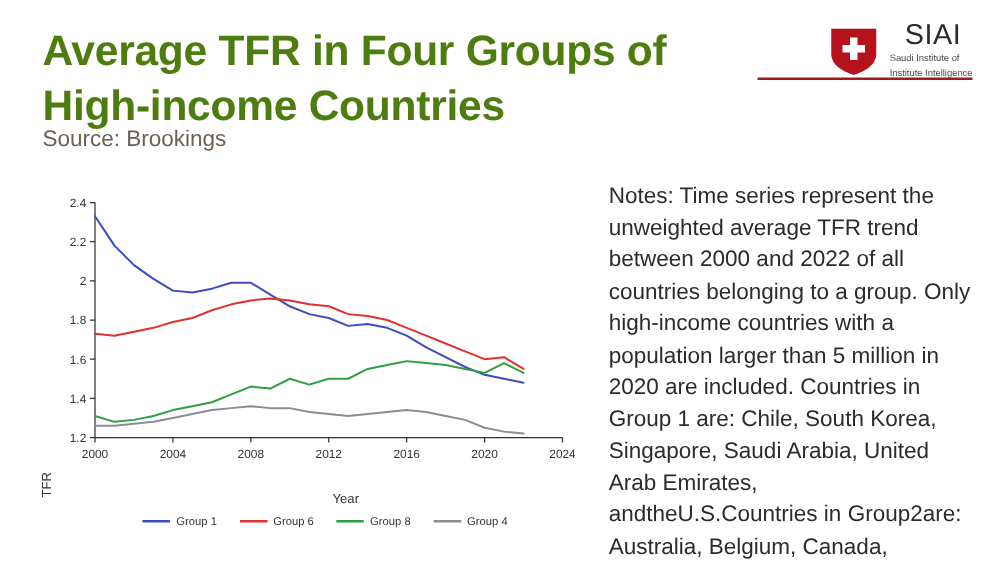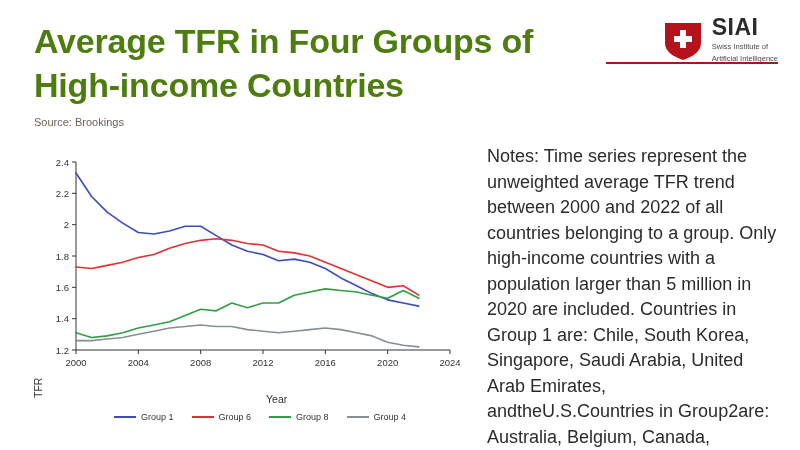--- a/index.html
+++ b/index.html
@@ -26,22 +26,22 @@
     width: 520px;
     font-size: 34px;
     font-weight: bold;
     color: #4d7c0f;
     line-height: 1.28;
     letter-spacing: -0.2px;
   }
   .source {
     position: absolute;
     left: 34px;
-    top: 116px;
-    font-size: 11px;
+    top: 101px;
+    font-size: 18px;
     color: #6d6154;
   }
   .logo {
     position: absolute;
     right: 22px;
     top: 16px;
     display: flex;
     align-items: center;
     gap: 8px;
   }
@@ -50,24 +50,25 @@
     height: 42px;
     position: relative;
   }
   .logo-text {
     display: flex;
     flex-direction: column;
     justify-content: center;
   }
   .logo-name {
     font-size: 23px;
-    font-weight: bold;
+    font-weight: normal;
     color: #2b2b2b;
     letter-spacing: 0.5px;
     line-height: 1;
+    margin-left: 12px;
   }
   .logo-sub {
     font-size: 7.5px;
     color: #4a4a4a;
     line-height: 1.25;
     margin-top: 3px;
   }
   .logo-rule {
     position: absolute;
     right: 22px;
@@ -153,22 +154,22 @@
   <div class="logo">
     <div class="logo-shield">
       <svg width="42" height="42" viewBox="0 0 42 42">
         <path d="M3 4 H39 V24 C39 33 30 38 21 41 C12 38 3 33 3 24 Z" fill="#b5121b"></path>
         <rect x="18" y="11" width="6" height="18" fill="#ffffff"></rect>
         <rect x="12" y="17" width="18" height="6" fill="#ffffff"></rect>
       </svg>
     </div>
     <div class="logo-text">
       <div class="logo-name">SIAI</div>
-      <div class="logo-sub">Swiss Institute of</div>
-      <div class="logo-sub">Artificial Intelligence</div>
+      <div class="logo-sub">Saudi Institute of</div>
+      <div class="logo-sub">Institute Intelligence</div>
     </div>
   </div>
   <div class="logo-rule"></div>
 
   <div class="notes">Notes: Time series represent the unweighted average TFR trend between 2000 and 2022 of all countries belonging to a group. Only high-income countries with a population larger than 5 million in 2020 are included. Countries in Group 1 are: Chile, South Korea, Singapore, Saudi Arabia, United Arab Emirates, andtheU.S.Countries in Group2are: Australia, Belgium, Canada, Denmark, Finland, France, Netherlands, New Zealand, Norway, Sweden, and the UK. Countries in Group 3 are: Austria, Bulgaria, the Czech Republic, Germany, Hungary, Romania, Russia, the Slovak Republic, and Switzerland. Countries in Group 4 are: Italy, Spain, Portugal, Poland, Greece, Hongkong, and Japan.</div>
 
   <div class="chart-wrap">
     <svg class="plot-svg" id="plot" width="430" height="240" viewBox="0 0 430 240">
         <line x1="46" y1="200" x2="420" y2="200" stroke="#333" stroke-width="1"></line>
         <line x1="46" y1="12" x2="46" y2="200" stroke="#333" stroke-width="1"></line>

